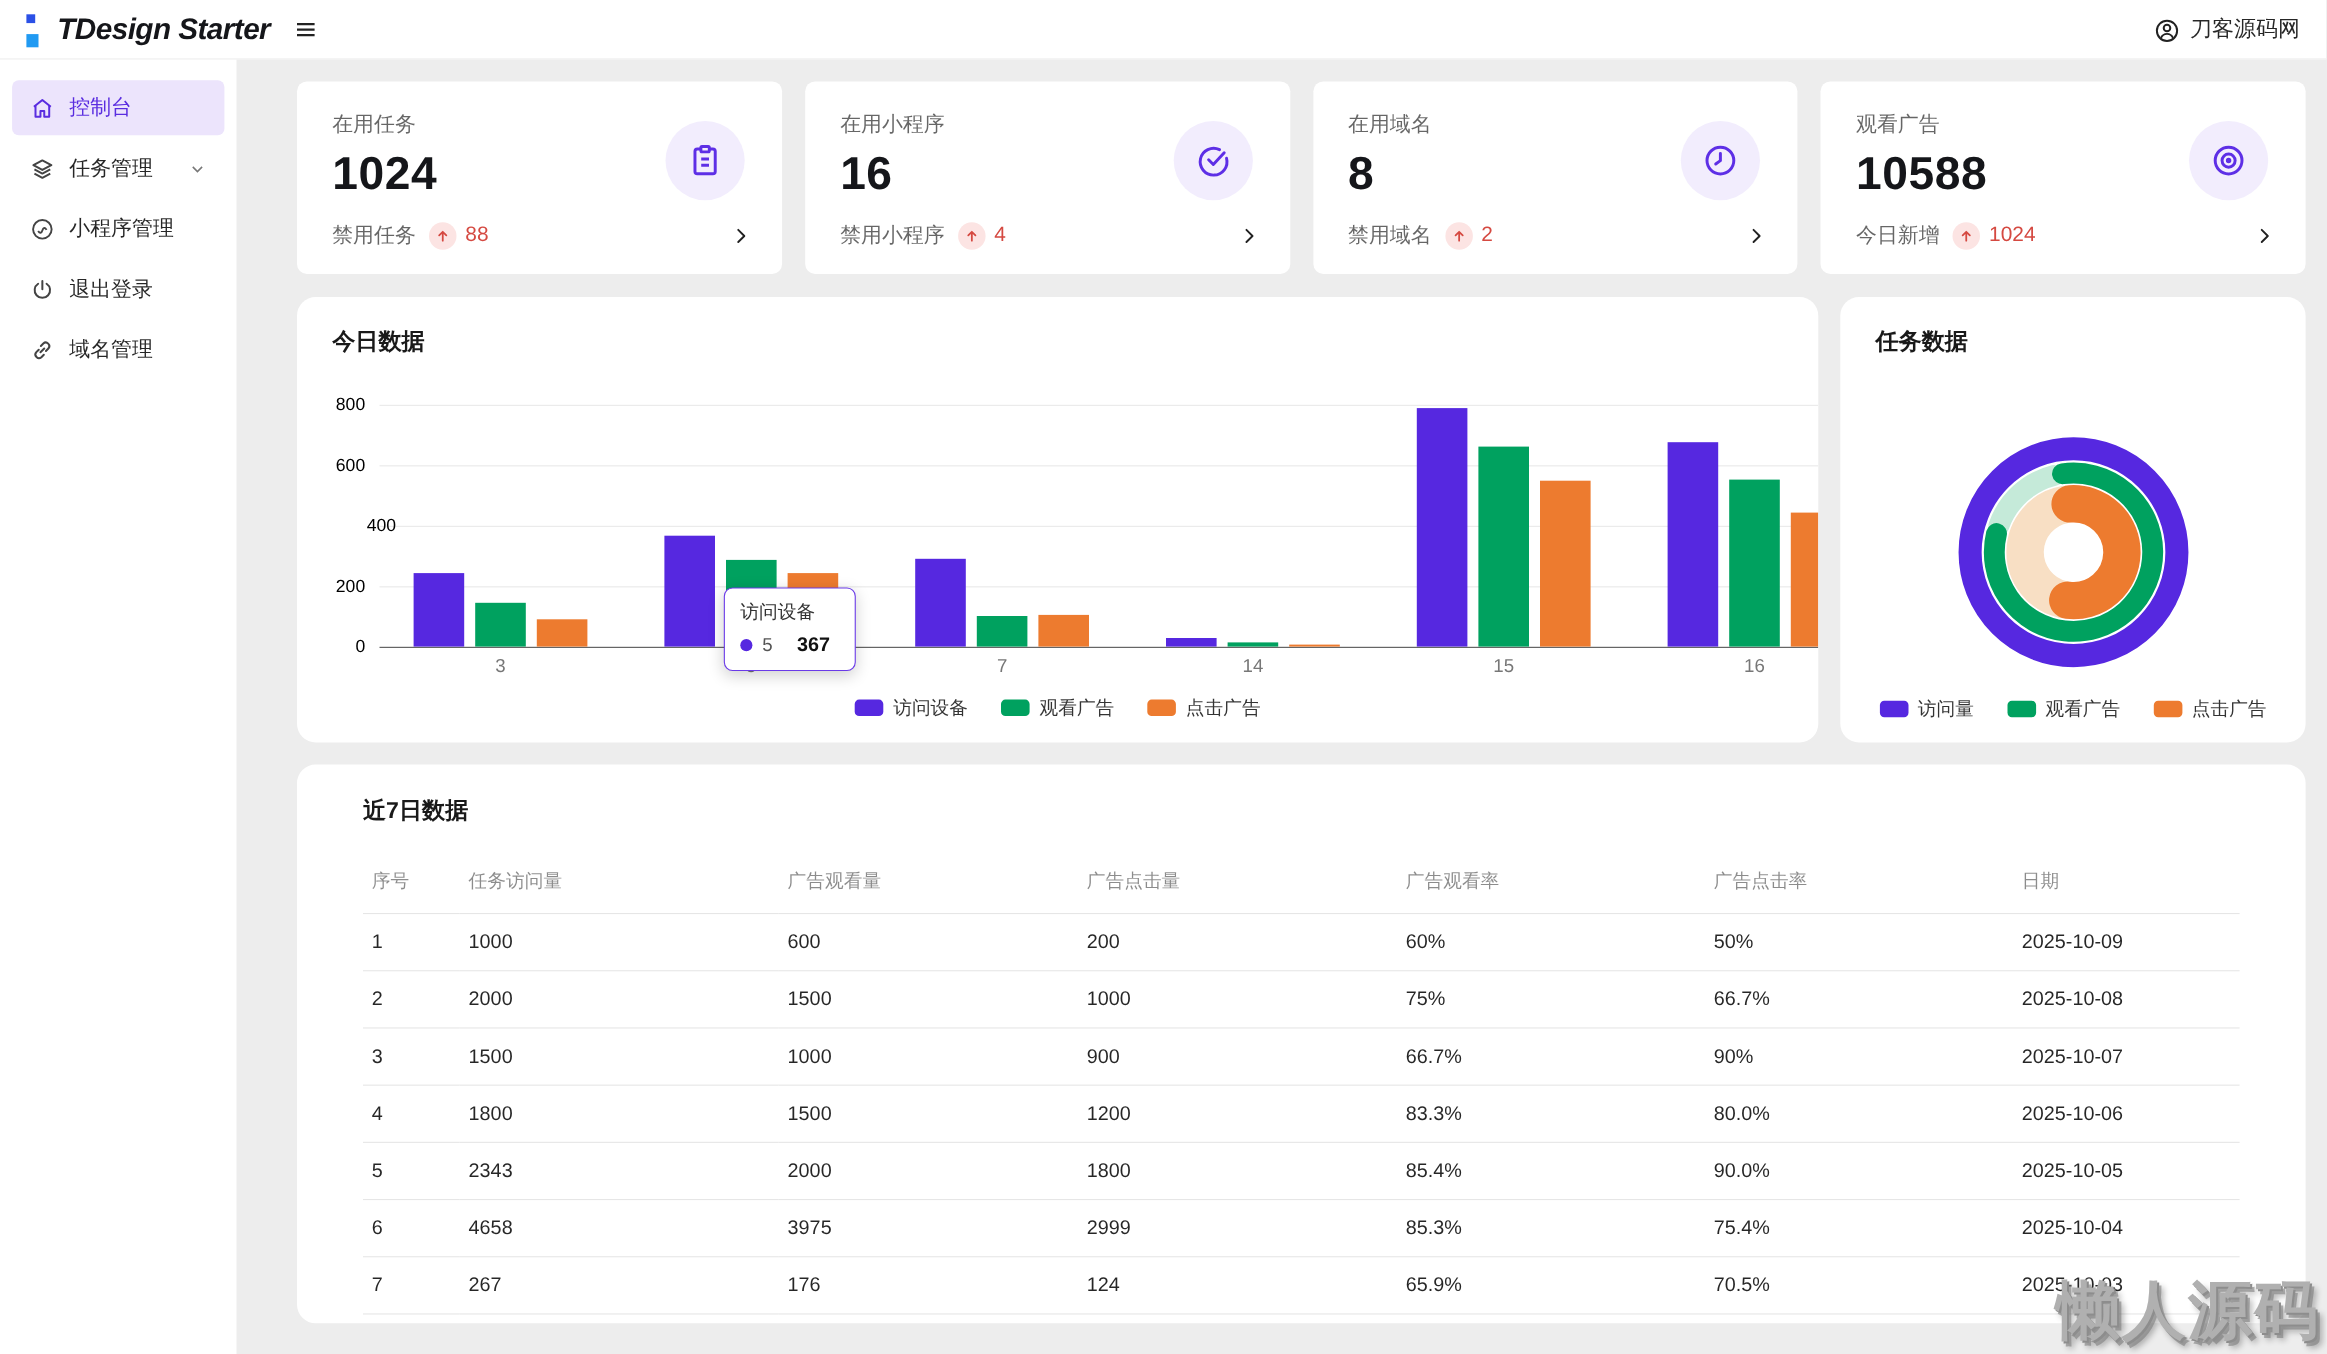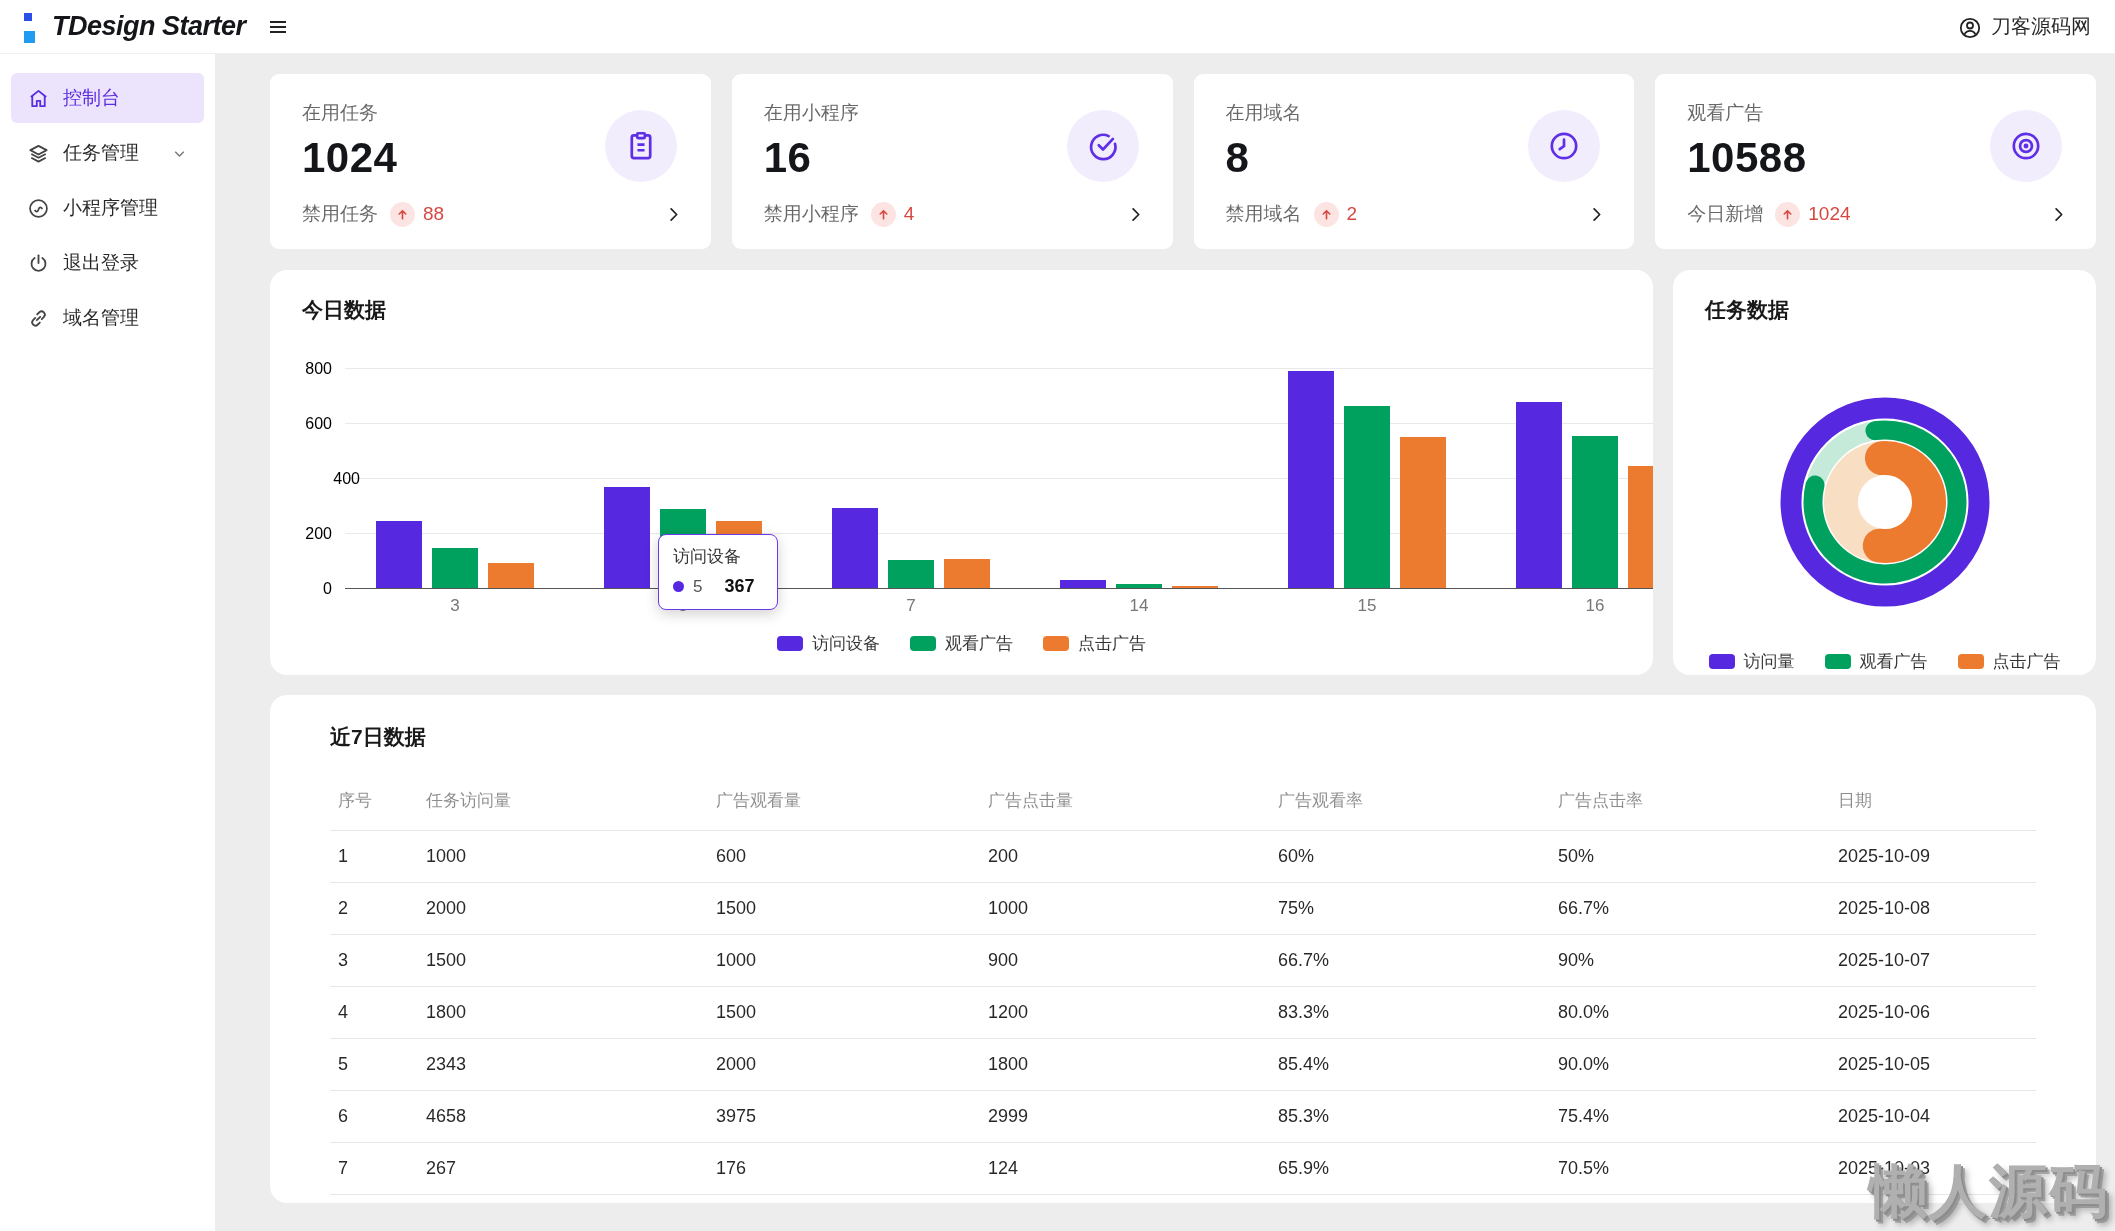--- a/index.html
+++ b/index.html
@@ -60,21 +60,21 @@
   .grid-line{position:absolute;left:75px;right:0;height:1px;background:#e9e9e9;}
   .grid-line.zero{background:#555;}
   .y-label{position:absolute;left:0;width:62px;text-align:right;font-size:16px;color:#000000;transform:translateY(-8px);}
   .bars-wrap{position:absolute;left:71px;right:0;top:98px;height:220px;display:flex;align-items:flex-end;overflow:hidden;}
   .bar-group{width:228px;flex:none;display:flex;align-items:flex-end;justify-content:center;gap:10px;height:100%;}
   .bar{width:46px;flex:none;}
   .xlabels{position:absolute;left:71px;right:0;top:326px;display:flex;overflow:hidden;}
   .x-label{width:228px;flex:none;text-align:center;font-size:17px;color:#777;}
   .legend-row{position:absolute;left:0;right:0;display:flex;justify-content:center;gap:30px;}
   .bar-card .legend-row{top:362px;}
-  .donut-card .legend-row{top:380px;}
+  .donut-card .legend-row{top:363px;}
   .legend-item{display:flex;align-items:center;gap:9px;cursor:pointer;}
   .legend-swatch{width:26px;height:15px;border-radius:4px;}
   .legend-label{font-size:17px;color:rgba(0,0,0,.8);}
   
   .chart-tooltip{
     position:absolute;left:388px;top:264px;z-index:5;background:#fff;
     border:1.5px solid #6a3ae8;border-radius:8px;padding:10px 16px 12px 14px;
     box-shadow:0 4px 14px rgba(0,0,0,.18);min-width:88px;
   }
   .tt-title{font-size:17px;color:#333;margin-bottom:8px;}

